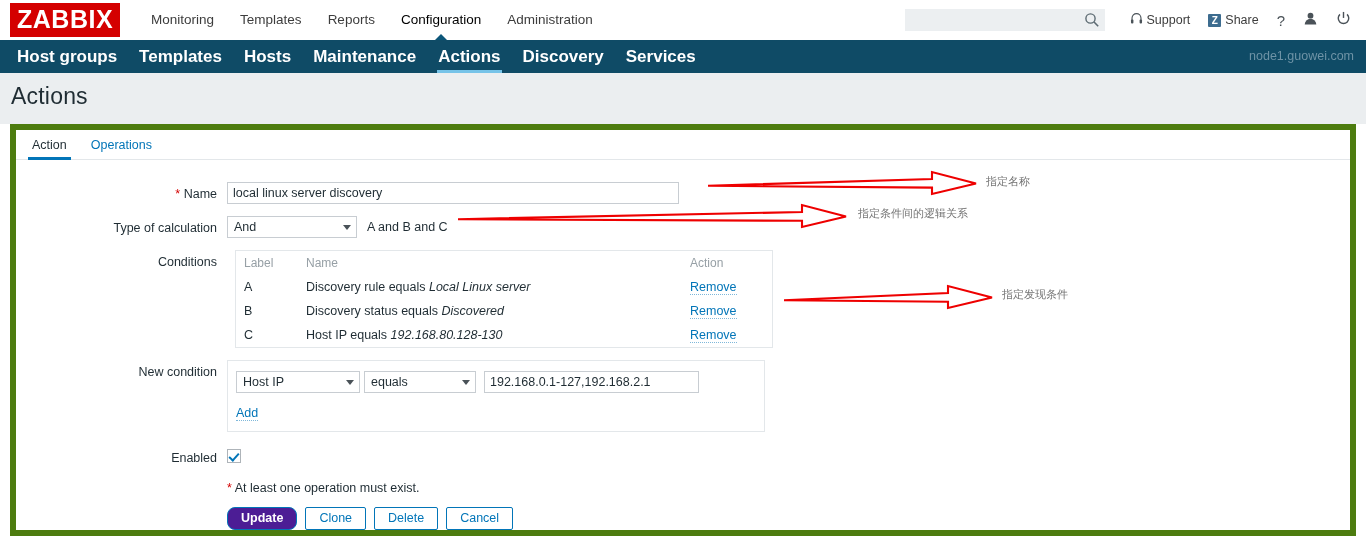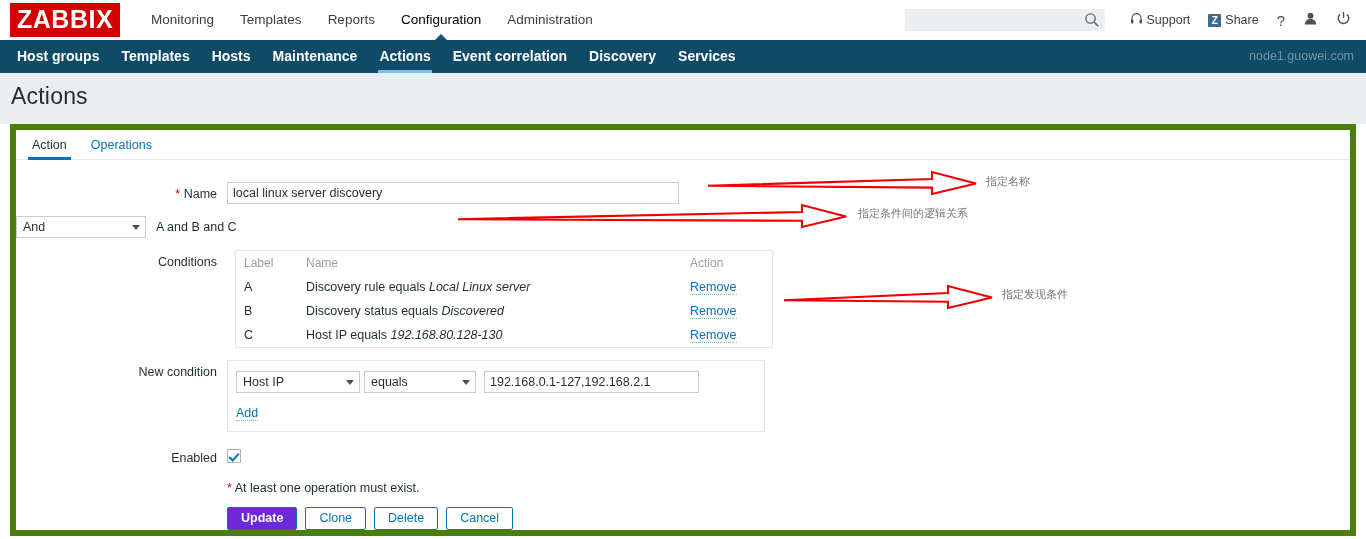--- a/index.html
+++ b/index.html
@@ -68,21 +68,21 @@
     text-align: center; border-radius: 1px;
   }
 
   
   .subnav {
     position: absolute; left: 0; top: 40px; width: 1366px; height: 33px;
     background: #0f4b66;
     display: flex; align-items: center;
   }
   .subnav a {
-    color: #ffffff; font-size: 14px; text-decoration: none;
+    color: #ffffff; font-size: 17px; text-decoration: none;
     padding: 0 11px; line-height: 33px; position: relative;
     font-weight: bold;
   }
   .subnav a:first-child { margin-left: 6px; }
   .subnav a.selected::after{
     content:""; position:absolute; left:10px; right:10px; bottom:0;
     height: 3px; background: #76c3e8;
   }
   .node {
     position: absolute; right: 12px; top: 0; line-height: 33px;
@@ -185,21 +185,21 @@
     border-width: 0 2px 2px 0; transform: rotate(42deg);
   }
   .note { font-size: 12.5px; color: #1f2c33; }
   .btns { display: flex; gap: 8px; }
   .btn {
     height: 23px; min-width: 60px; padding: 0 13px; font-size: 12.5px;
     border: 1px solid #0275b8; background: #fff; color: #0275b8;
     line-height: 21px; text-align: center; cursor: pointer; border-radius: 2px;
     font-family: "Liberation Sans", sans-serif;
   }
-  .btn.primary { background: #6d28d9; color: #fff; font-weight: bold; }
+  .btn.primary { background: #4c1d95; color: #fff; font-weight: bold; border-radius: 8px; }
 
   
   .anno {
     position: absolute; color: #737373; font-size: 11px; white-space: nowrap;
     font-family: "DejaVu Sans", sans-serif;
   }
   svg.arrow { position: absolute; overflow: visible; }
 </style>
 </head>
 <body>
@@ -267,21 +267,20 @@
       </a>
     </div>
   </div>
 
   <div class="subnav">
     <a href="#">Host groups</a>
     <a href="#">Templates</a>
     <a href="#">Hosts</a>
     <a href="#">Maintenance</a>
     <a href="#" class="selected">Actions</a>
-    <a href="#">Event correlation</a>
     <a href="#">Discovery</a>
     <a href="#">Services</a>
     <div class="node">node1.guowei.com</div>
   </div>
 
   <div class="pagehead">
     <h1>Actions</h1>
   </div>
   <div class="stripe"></div>
 
@@ -298,20 +297,21 @@
         <div class="lbl">
           <span class="req">*</span>
           <span>Name</span>
         </div>
         <div class="fld">
           <input class="txt" style="width: 452px;" type="text" value="local linux server discovery">
         </div>
       </div>
 
       <div class="row" style="margin-bottom:12px;">
+        <div class="lbl">Type of calculation</div>
         <div class="fld" style="display:flex;align-items:center;">
           <div class="selwrap" style="width:130px;">
             <div class="sel">And</div>
             <span class="caret"></span>
           </div>
           <div style="margin-left:10px;font-size:12.5px;color:#1f2c33;">A and B and C</div>
         </div>
       </div>
 
       <div class="row" style="margin-bottom:12px;gap:8px;">

